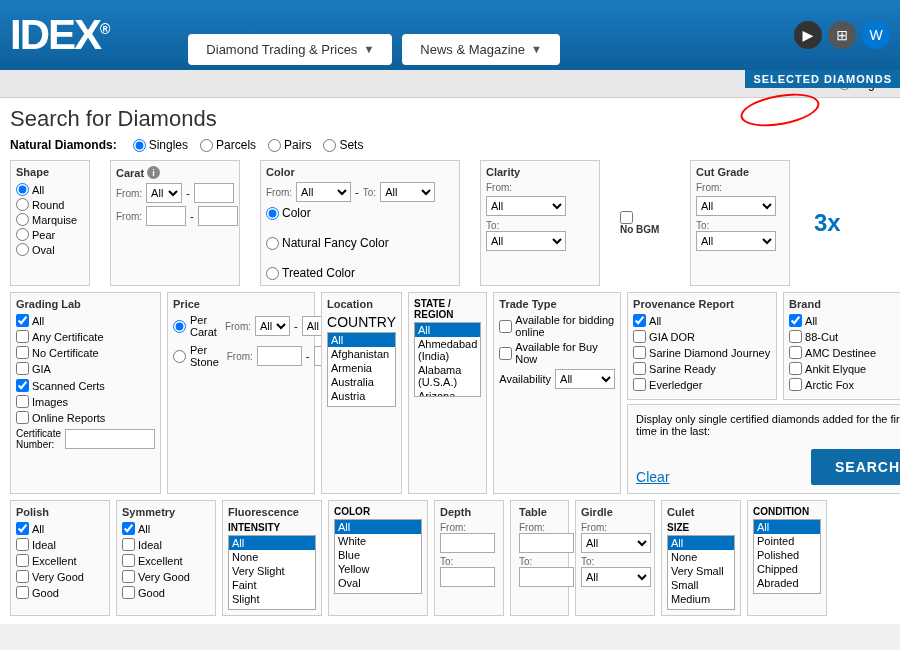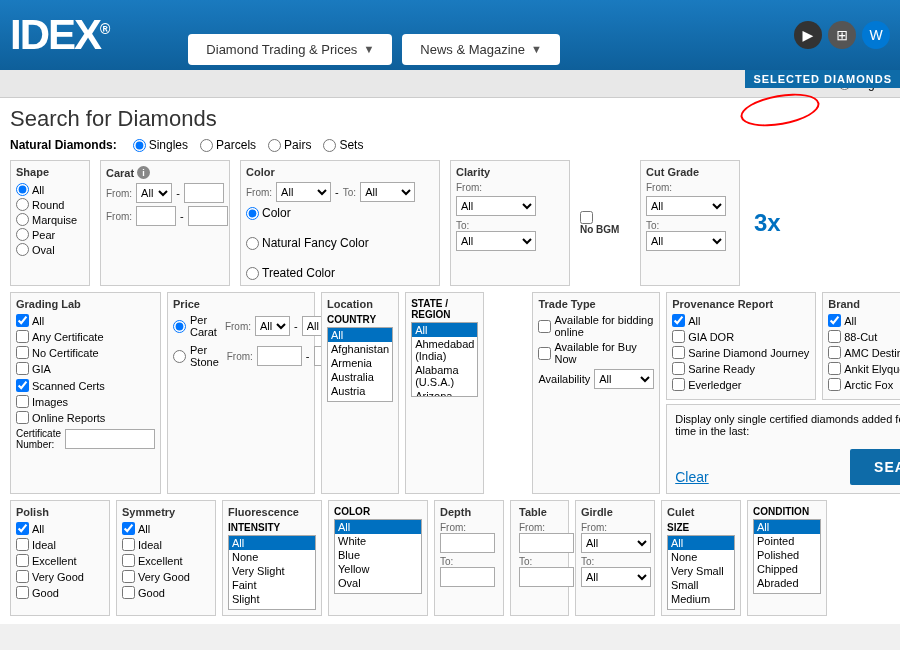--- a/index.html
+++ b/index.html
@@ -99,21 +99,21 @@
     }
     .natural-label { font-weight: bold; }
     .radio-group { display: flex; gap: 12px; align-items: center; }
     .radio-item { display: flex; align-items: center; gap: 3px; cursor: pointer; }
     input[type="radio"] { cursor: pointer; }
     input[type="checkbox"] { cursor: pointer; }
 
     
     .filter-grid {
       display: flex;
-      gap: 10px;
+      gap: 20px;
       margin-bottom: 6px;
     }
 
     
     .section {
       border: 1px solid #ccc;
       padding: 5px;
       background: #fafafa;
     }
     .section-title {
@@ -198,21 +198,21 @@
     
     .price-section { width: 148px; }
 
     
     .location-section { width: 120px; }
 
     
     .state-section { width: 130px; }
 
     
-    .trade-section { width: 160px; margin-left: 42px; }
+    .trade-section { width: 160px; }
     .checkbox-item { display: flex; align-items: center; gap: 3px; font-size: 11px; margin-bottom: 3px; }
     .avail-row { display: flex; align-items: center; gap: 4px; font-size: 11px; margin-top: 4px; }
 
     
     .provenance-section { width: 150px; }
 
     
     .brand-section { width: 150px; }
 
     
@@ -539,21 +539,21 @@
           <input type="text" style="width: 45px;">
           <span>-</span>
           <input type="text" style="width: 45px;">
         </div>
       </div>
 
       <div class="section location-section">
         <div class="section-title">
           <span>Location</span>
         </div>
-        <div style="font-size:10px;font-weight:bold;margin-bottom:2px">COUNTRY</div>
+        <div style="font-size:14px;font-weight:normal;margin-bottom:2px">COUNTRY</div>
         <div class="scrollable-list">
           <div class="selected">All</div>
           <div>Afghanistan</div>
           <div>Armenia</div>
           <div>Australia</div>
           <div>Austria</div>
           <div>Bahrain</div>
         </div>
       </div>
 

